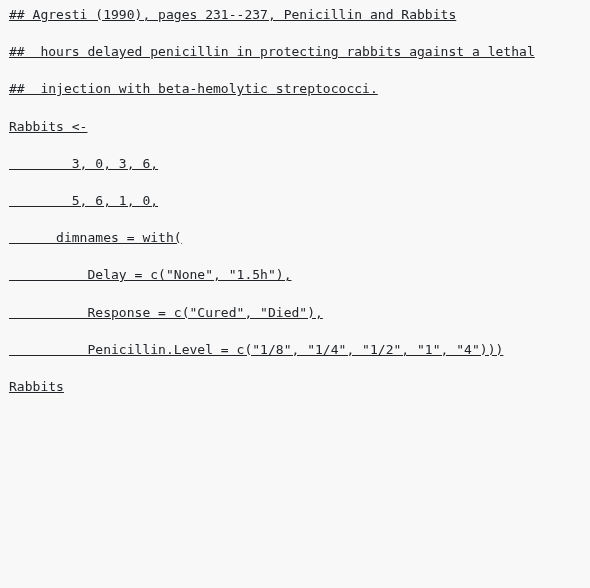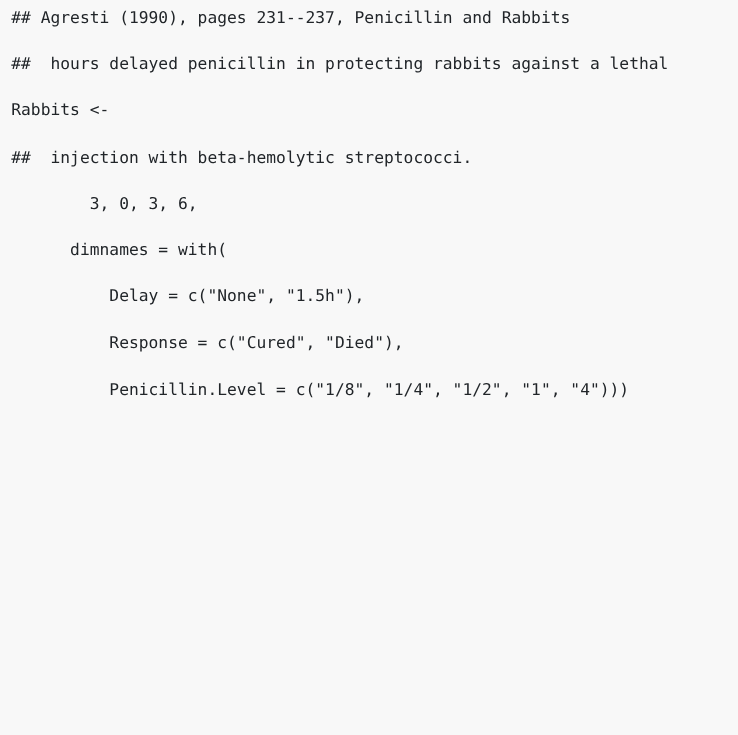--- a/index.html
+++ b/index.html
@@ -21,36 +21,39 @@
     line-height: 18.6px;
     color: #212529;
     white-space: pre;
     letter-spacing: 0.02px;
     -webkit-font-smoothing: antialiased;
   }
   .code-line {
     display: block;
     min-height: 18.6px;
     white-space: pre;
+    text-decoration: underline;
   }
   .line-comment { color: #212529; }
   .line-source  { color: #212529; }
 </style>
 </head>
 <body>
 
 <pre id="code-listing"><span class="code-line line-comment">## Agresti (1990), pages 231--237, Penicillin and Rabbits</span>
 <span class="code-line line-comment">##  hours delayed penicillin in protecting rabbits against a lethal</span>
+<span class="code-line line-comment">##  injection with beta-hemolytic streptococci.</span>
 <span class="code-line line-source">Rabbits &lt;-</span>
-<span class="code-line line-comment">##  injection with beta-hemolytic streptococci.</span>
 <span class="code-line line-source">        3, 0, 3, 6,</span>
+<span class="code-line line-source">        5, 6, 1, 0,</span>
 <span class="code-line line-source">      dimnames = with(</span>
 <span class="code-line line-source">          Delay = c("None", "1.5h"),</span>
 <span class="code-line line-source">          Response = c("Cured", "Died"),</span>
 <span class="code-line line-source">          Penicillin.Level = c("1/8", "1/4", "1/2", "1", "4")))</span>
+<span class="code-line line-source">Rabbits</span>
 
 
 
 
 
 
 
 
 
 

